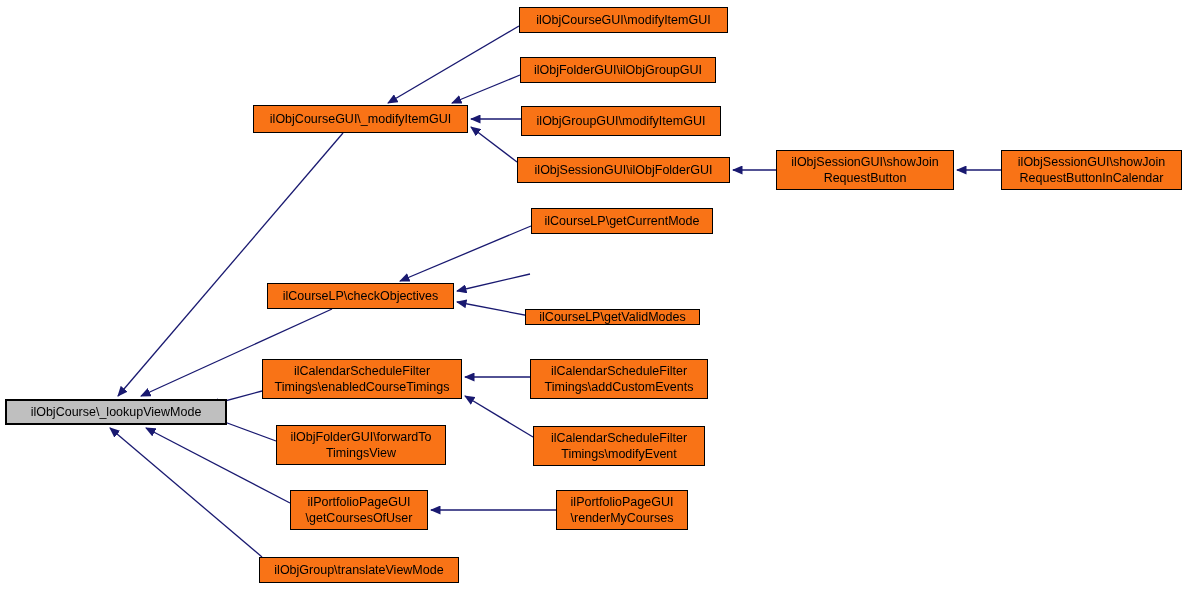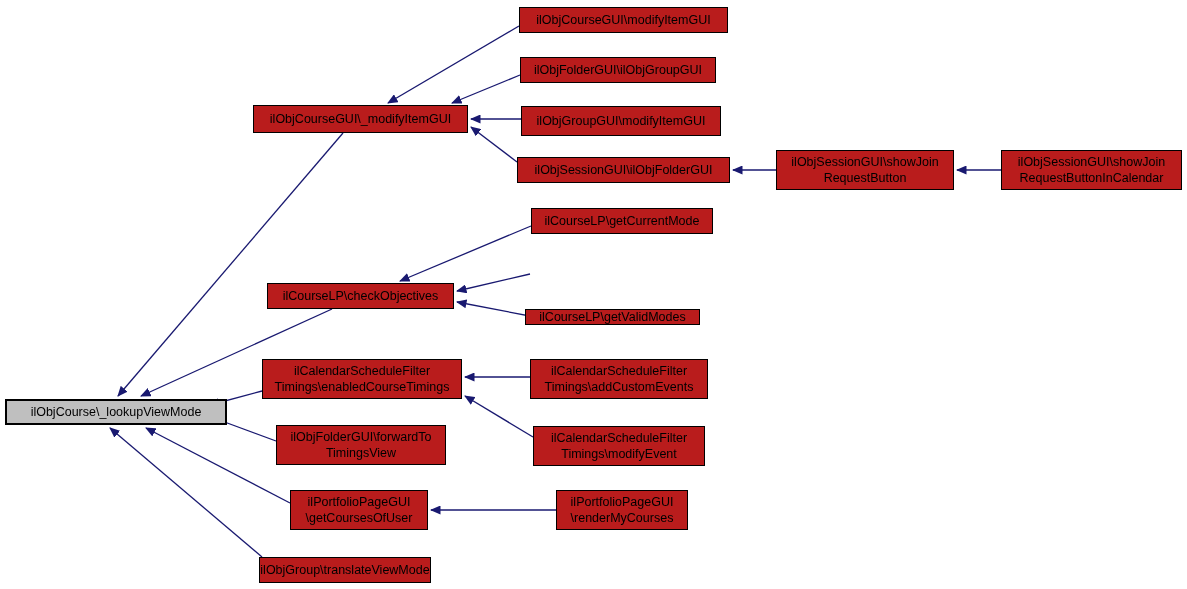--- a/index.html
+++ b/index.html
@@ -10,21 +10,21 @@
     font-family:"Liberation Sans", sans-serif;
     overflow:hidden;
   }
   svg.edges{position:absolute;left:0;top:0;width:100%;height:100%;pointer-events:none;}
   .node{
     position:absolute;
     box-sizing:border-box;
     display:flex;align-items:center;justify-content:center;
     text-align:center;
     border:1px solid #000000;
-    background:#b91c1c;
+    background:#f97316;
     color:#000000;
     font-size:12.5px;
     line-height:1.3;
     white-space:pre-line;
     padding:0 3px;
     cursor:pointer;
   }
   .node.highlighted{
     background:#bfbfbf;
     border-width:2px;
@@ -79,14 +79,14 @@
   <div class="node" style="left: 530px; top: 359px; width: 178px; height: 40px;">ilCalendarScheduleFilter
 Timings\addCustomEvents</div>
   <div class="node" style="left: 276px; top: 425px; width: 170px; height: 40px;">ilObjFolderGUI\forwardTo
 TimingsView</div>
   <div class="node" style="left: 533px; top: 426px; width: 172px; height: 40px;">ilCalendarScheduleFilter
 Timings\modifyEvent</div>
   <div class="node" style="left: 290px; top: 490px; width: 138px; height: 40px;">ilPortfolioPageGUI
 \getCoursesOfUser</div>
   <div class="node" style="left: 556px; top: 490px; width: 132px; height: 40px;">ilPortfolioPageGUI
 \renderMyCourses</div>
-  <div class="node" style="left: 259px; top: 557px; width: 172px; height: 26px;">ilObjGroup\translateViewMode</div>
+  <div class="node" style="left: 259px; top: 557px; width: 200px; height: 26px;">ilObjGroup\translateViewMode</div>
 </div>
 
 </body></html>

